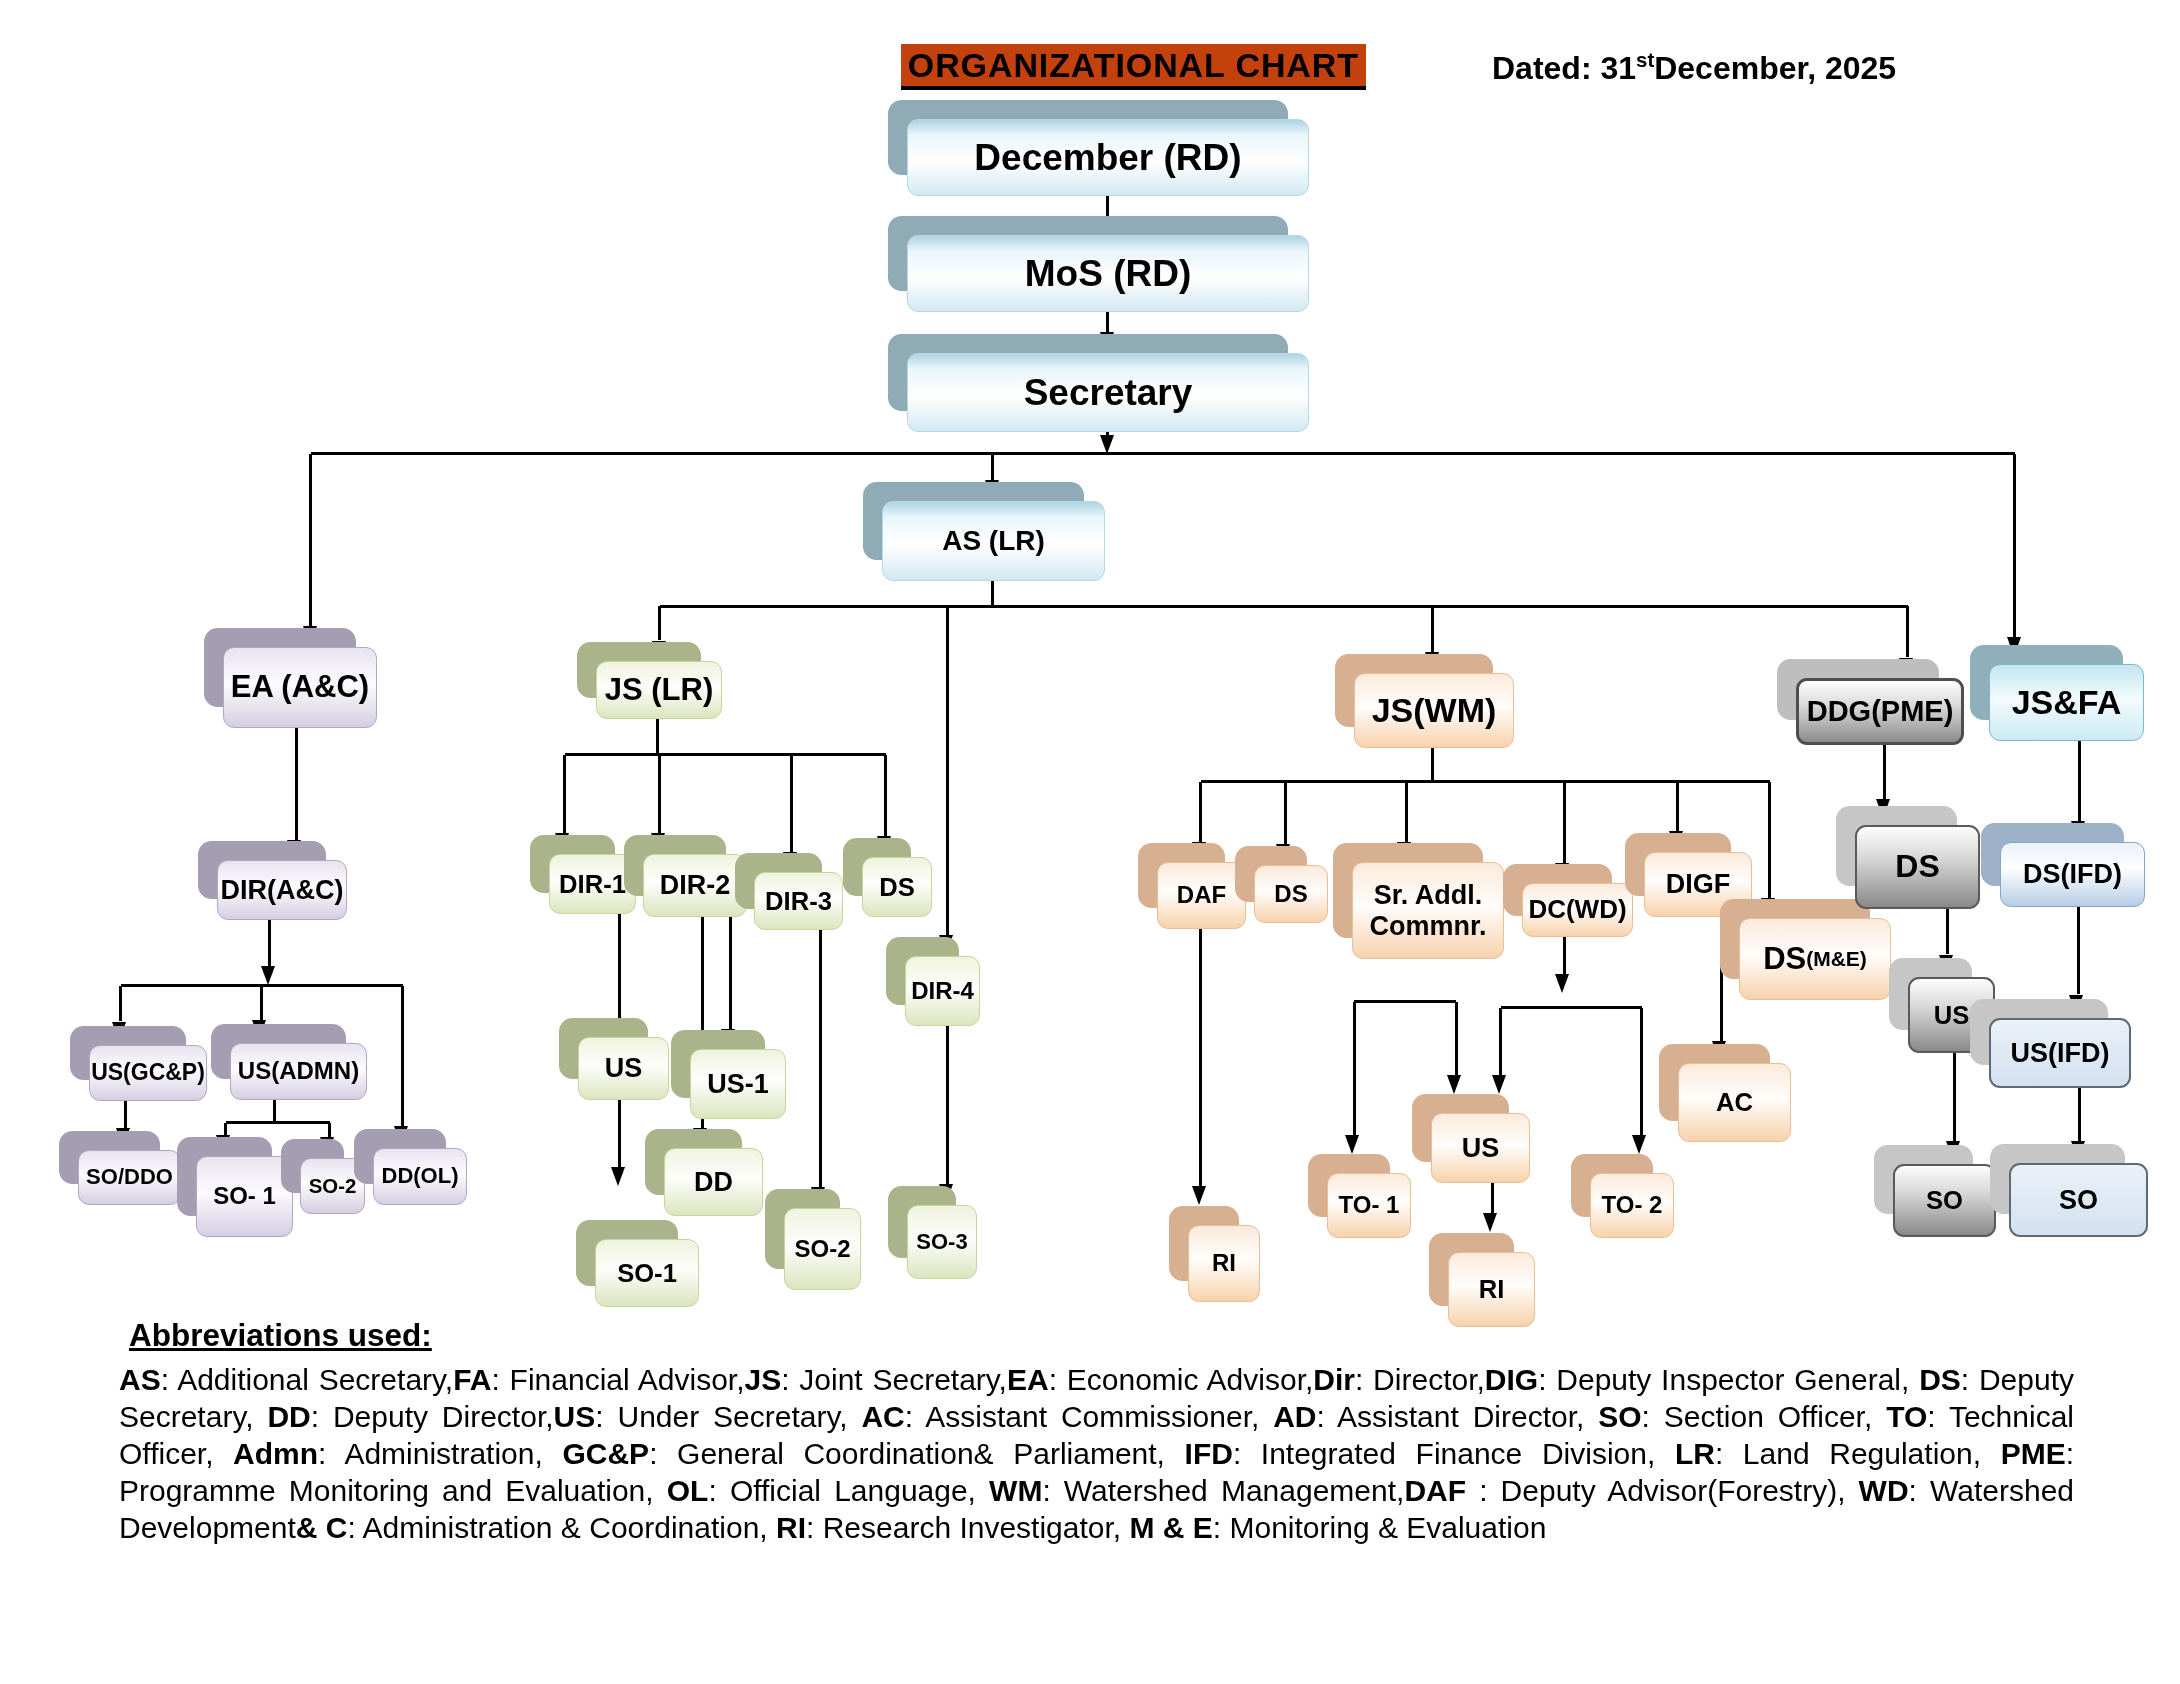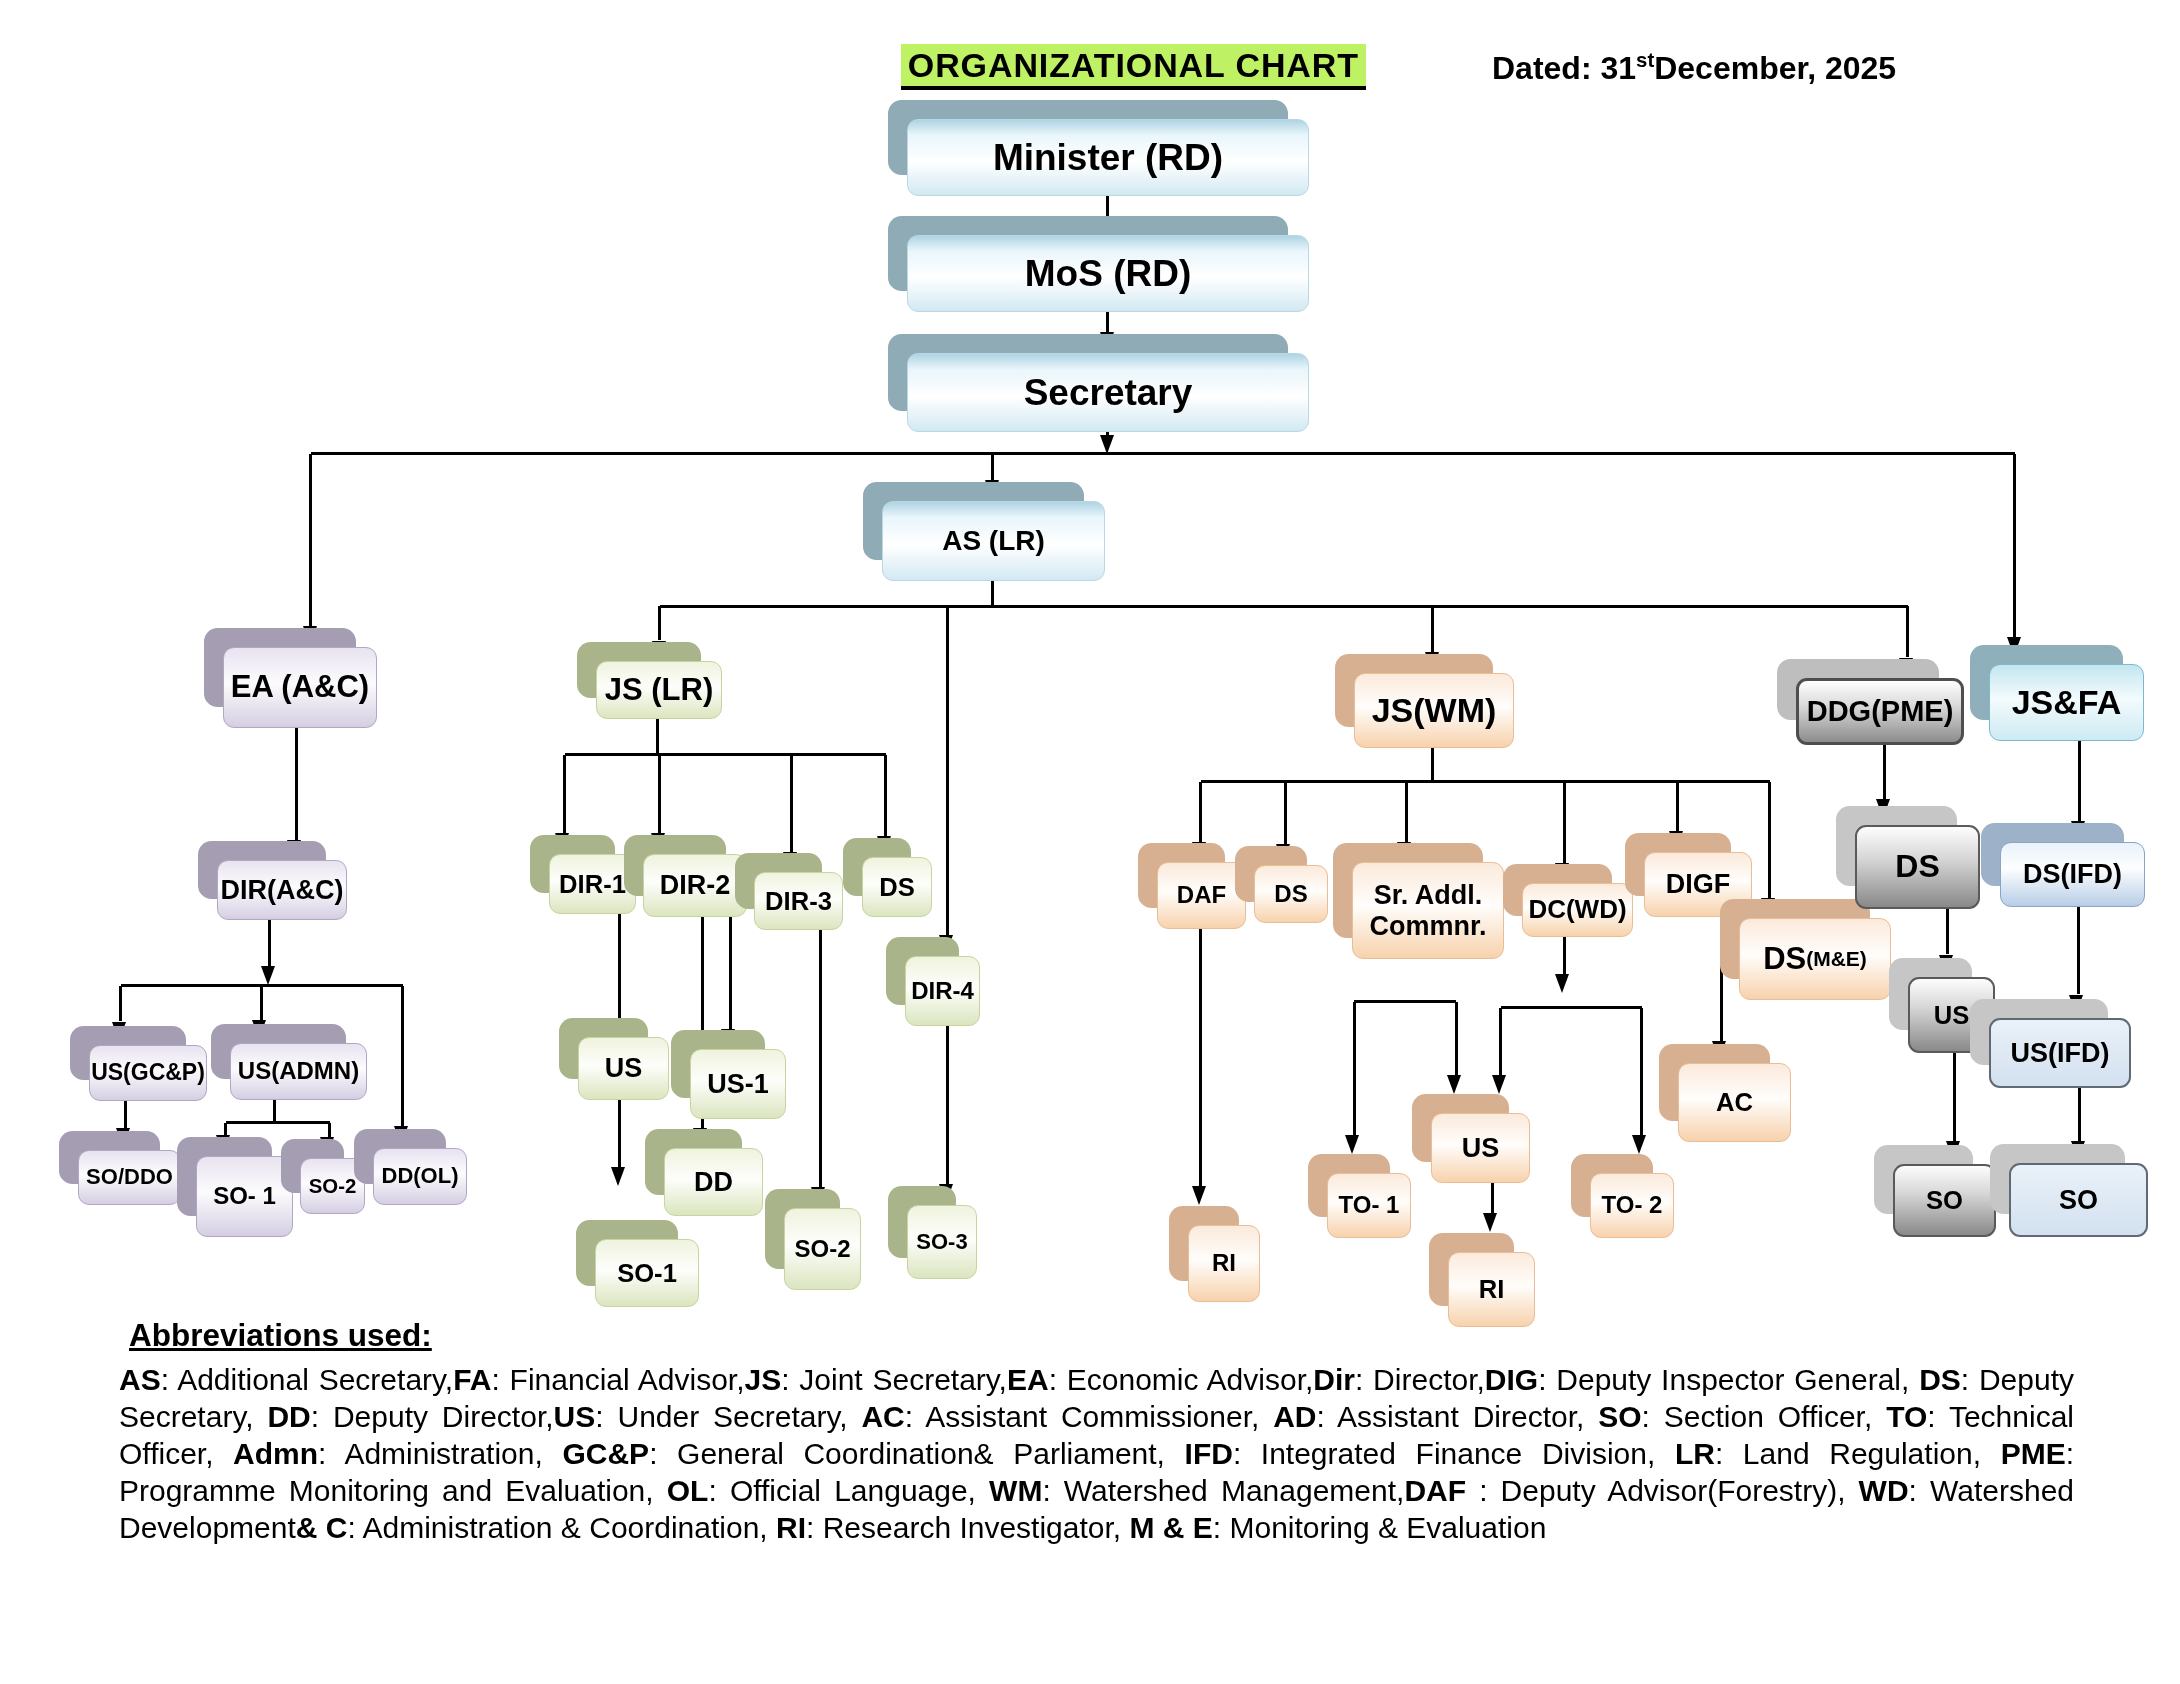--- a/index.html
+++ b/index.html
@@ -1,18 +1,18 @@
 <!DOCTYPE html>
 <html style="font-size:13.6px"><head>
 <meta charset="utf-8">
 <style>
   html,body{margin:0;padding:0;background:#ffffff;}
   .canvas{position:relative;width:2181px;height:1685px;background:#ffffff;overflow:hidden;
           font-family:"Liberation Sans",sans-serif;}
-  .title{position:absolute;left:901px;top:44px;background:#bef264;color:#000;font-weight:bold;
+  .title{position:absolute;left:901px;top:44px;background:#c2410c;color:#000;font-weight:bold;
          font-size:34px;padding:1.7px 6.8px 0.9px 6.8px;border-bottom:4.3px solid #000;letter-spacing:0.9px;}
   .dated{position:absolute;left:1492px;top:49px;font-size:32px;font-weight:bold;color:#000;}
   .dated sup{font-size:20.4px;}
   .node{position:absolute;}
   .sh{position:absolute;left:-19px;top:-19px;width:100%;height:100%;border-radius:13.6px;}
   .bx{position:absolute;left:0;top:0;width:100%;height:100%;border-radius:11px;display:flex;
       align-items:center;justify-content:center;font-weight:bold;color:#000;text-align:center;
       line-height:1.12;white-space:pre-line;}
   .p-cyan   .sh{background:#8fabb6;}
   .p-cyan   .bx{background:linear-gradient(180deg,#aed3e3 0%,#e9f6fb 20%,#ffffff 55%,#d2e9f2 100%);border:1.7px solid #bad8e4;}
@@ -153,21 +153,21 @@
   <div class="ah" style="left:1712px;top:1041px"></div>
   <div class="ah" style="left:1876px;top:799px"></div>
   <div class="ah" style="left:1939px;top:955px"></div>
   <div class="ah" style="left:1946px;top:1141px"></div>
   <div class="ah" style="left:2071px;top:821px"></div>
   <div class="ah" style="left:2069px;top:995px"></div>
   <div class="ah" style="left:2071px;top:1141px"></div>
 
   <div class="node p-cyan" style="left:907px;top:119px;width:400px;height:75px;font-size:37px">
       <div class="sh"></div>
-      <div class="bx">Minister (RD)</div>
+      <div class="bx">December (RD)</div>
     </div>
   <div class="node p-cyan" style="left:907px;top:235px;width:400px;height:75px;font-size:37px">
       <div class="sh"></div>
       <div class="bx">MoS (RD)</div>
     </div>
   <div class="node p-cyan" style="left:907px;top:353px;width:400px;height:77px;font-size:37px">
       <div class="sh"></div>
       <div class="bx">Secretary</div>
     </div>
   <div class="node p-cyan" style="left:882px;top:501px;width:221px;height:78px;font-size:28px">

